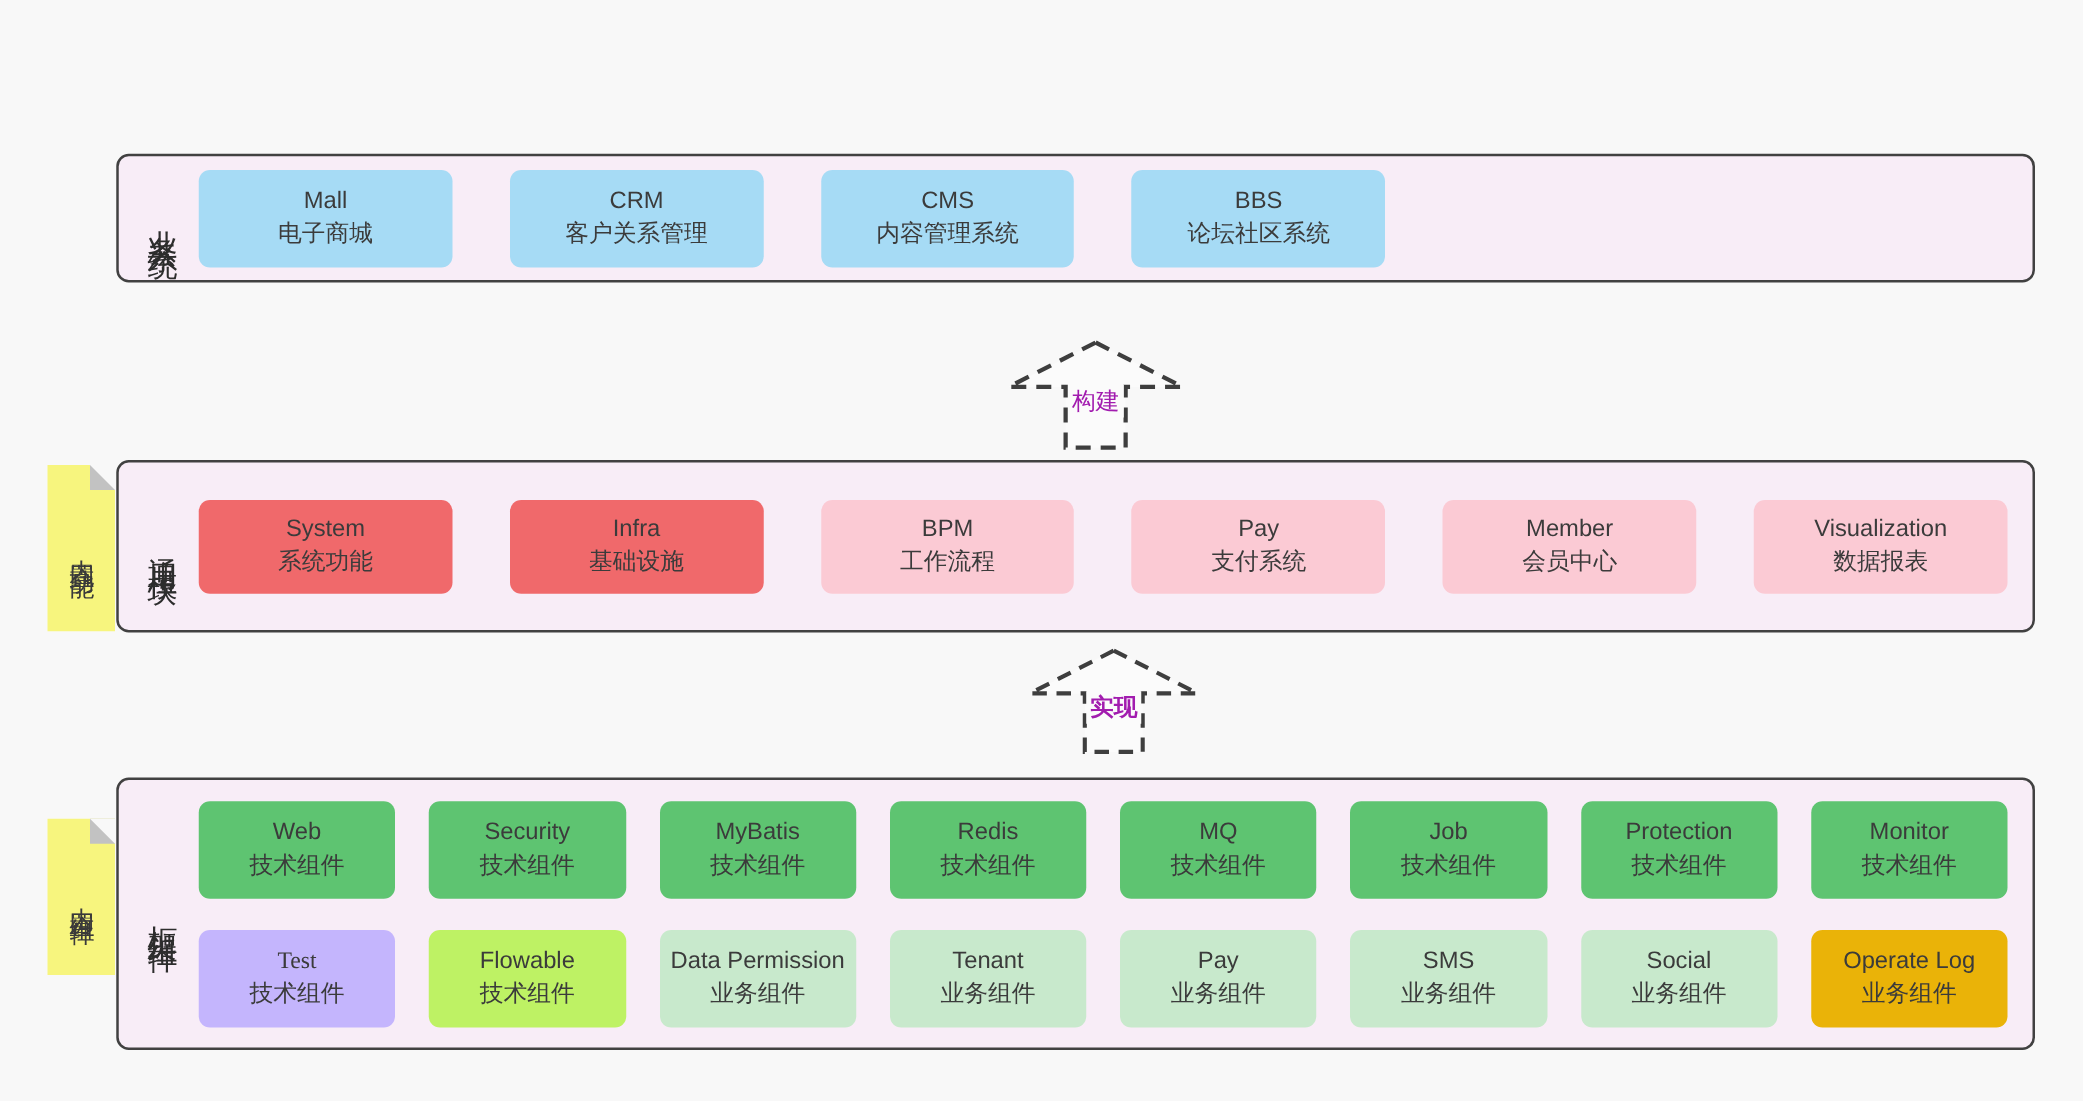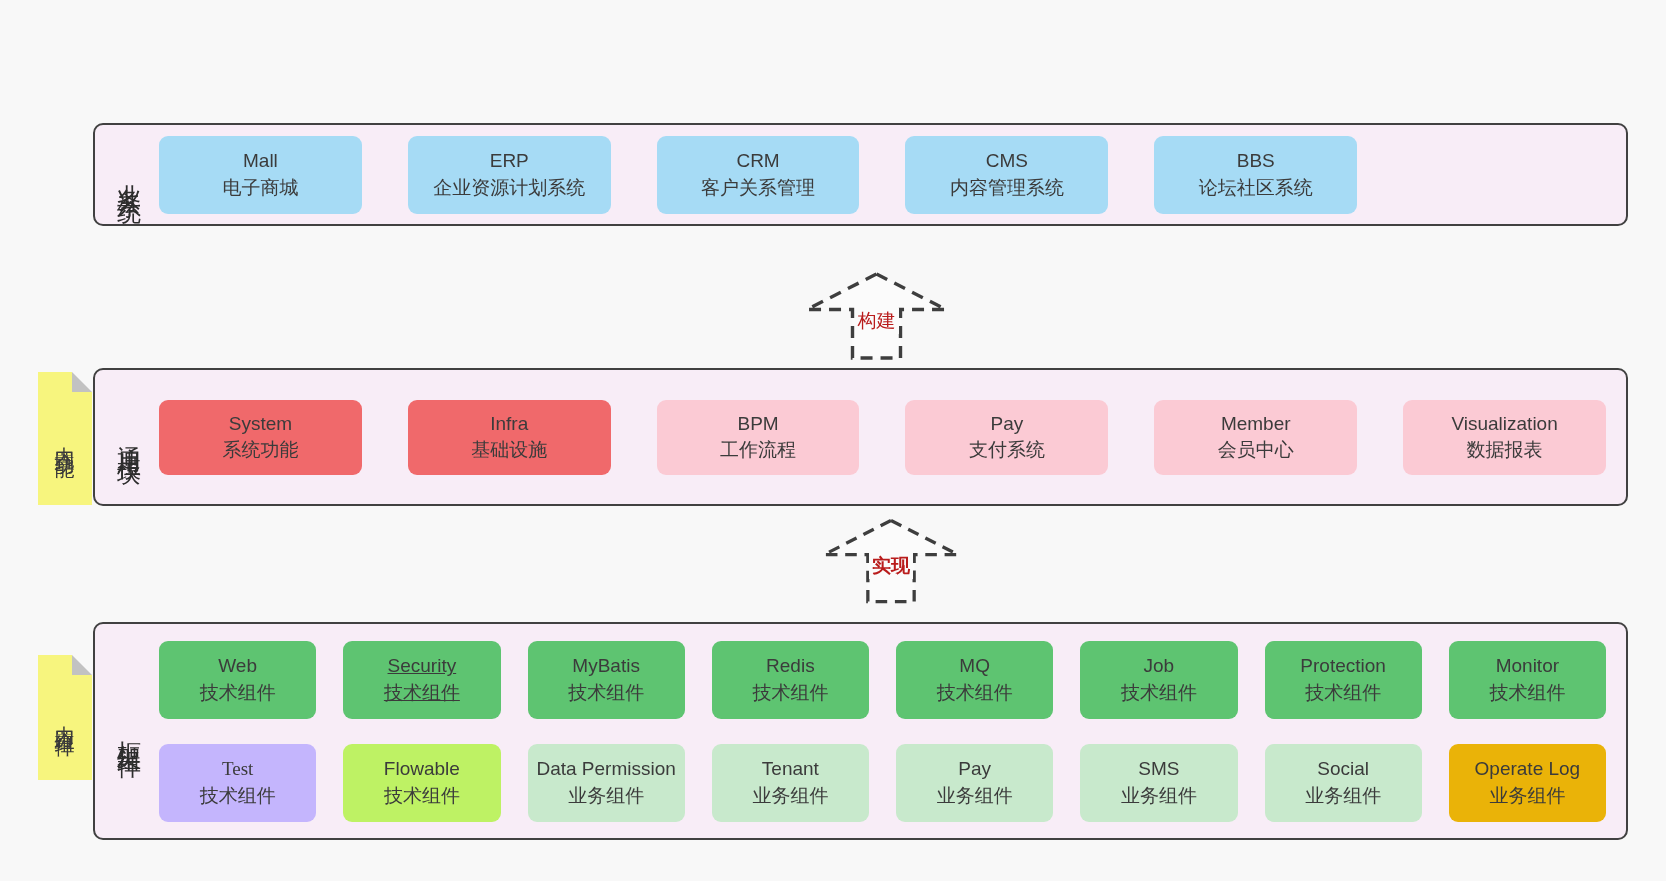--- a/index.html
+++ b/index.html
@@ -59,38 +59,34 @@
   }
 
   
   .arrow-wrap{position:absolute;}
   .arrow1{left:805px;top:272px;width:143px;height:88px;}
   .arrow2{left:822px;top:517px;width:138px;height:88px;font-weight:bold;}
   .arrow-wrap svg{display:block;width:100%;height:100%;}
   .arrow-label{
     position:absolute;left:50%;top:36px;transform:translateX(-50%);
     background:#fbfbfb;padding:0 3px;
-    font-size:19px;color:#b91c1c;white-space:nowrap;
+    font-size:19px;color:#a21caf;white-space:nowrap;
   }
 </style>
 </head>
 <body>
 
 <div class="canvas">
 
   <section class="layer layer1">
     <div class="vlabel">业务系统</div>
     <div class="grid grid6">
       <div class="box" style="background: rgb(166, 219, 245);">
         <span>Mall</span>
         <span>电子商城</span>
-      </div>
-      <div class="box" style="background: rgb(166, 219, 245);">
-        <span>ERP</span>
-        <span>企业资源计划系统</span>
       </div>
       <div class="box" style="background: rgb(166, 219, 245);">
         <span>CRM</span>
         <span>客户关系管理</span>
       </div>
       <div class="box" style="background: rgb(166, 219, 245);">
         <span>CMS</span>
         <span>内容管理系统</span>
       </div>
       <div class="box" style="background: rgb(166, 219, 245);">
@@ -151,21 +147,21 @@
     <span class="sticky-text">内置组件</span>
   </div>
   <section class="layer layer3">
     <div class="vlabel">框架组件</div>
     <div class="grid grid8">
 
       <div class="box" style="background: rgb(94, 196, 113);">
         <span>Web</span>
         <span>技术组件</span>
       </div>
-      <div class="box" style="background: rgb(94, 196, 113); text-decoration: underline;">
+      <div class="box" style="background: rgb(94, 196, 113);">
         <span>Security</span>
         <span>技术组件</span>
       </div>
       <div class="box" style="background: rgb(94, 196, 113);">
         <span>MyBatis</span>
         <span>技术组件</span>
       </div>
       <div class="box" style="background: rgb(94, 196, 113);">
         <span>Redis</span>
         <span>技术组件</span>

